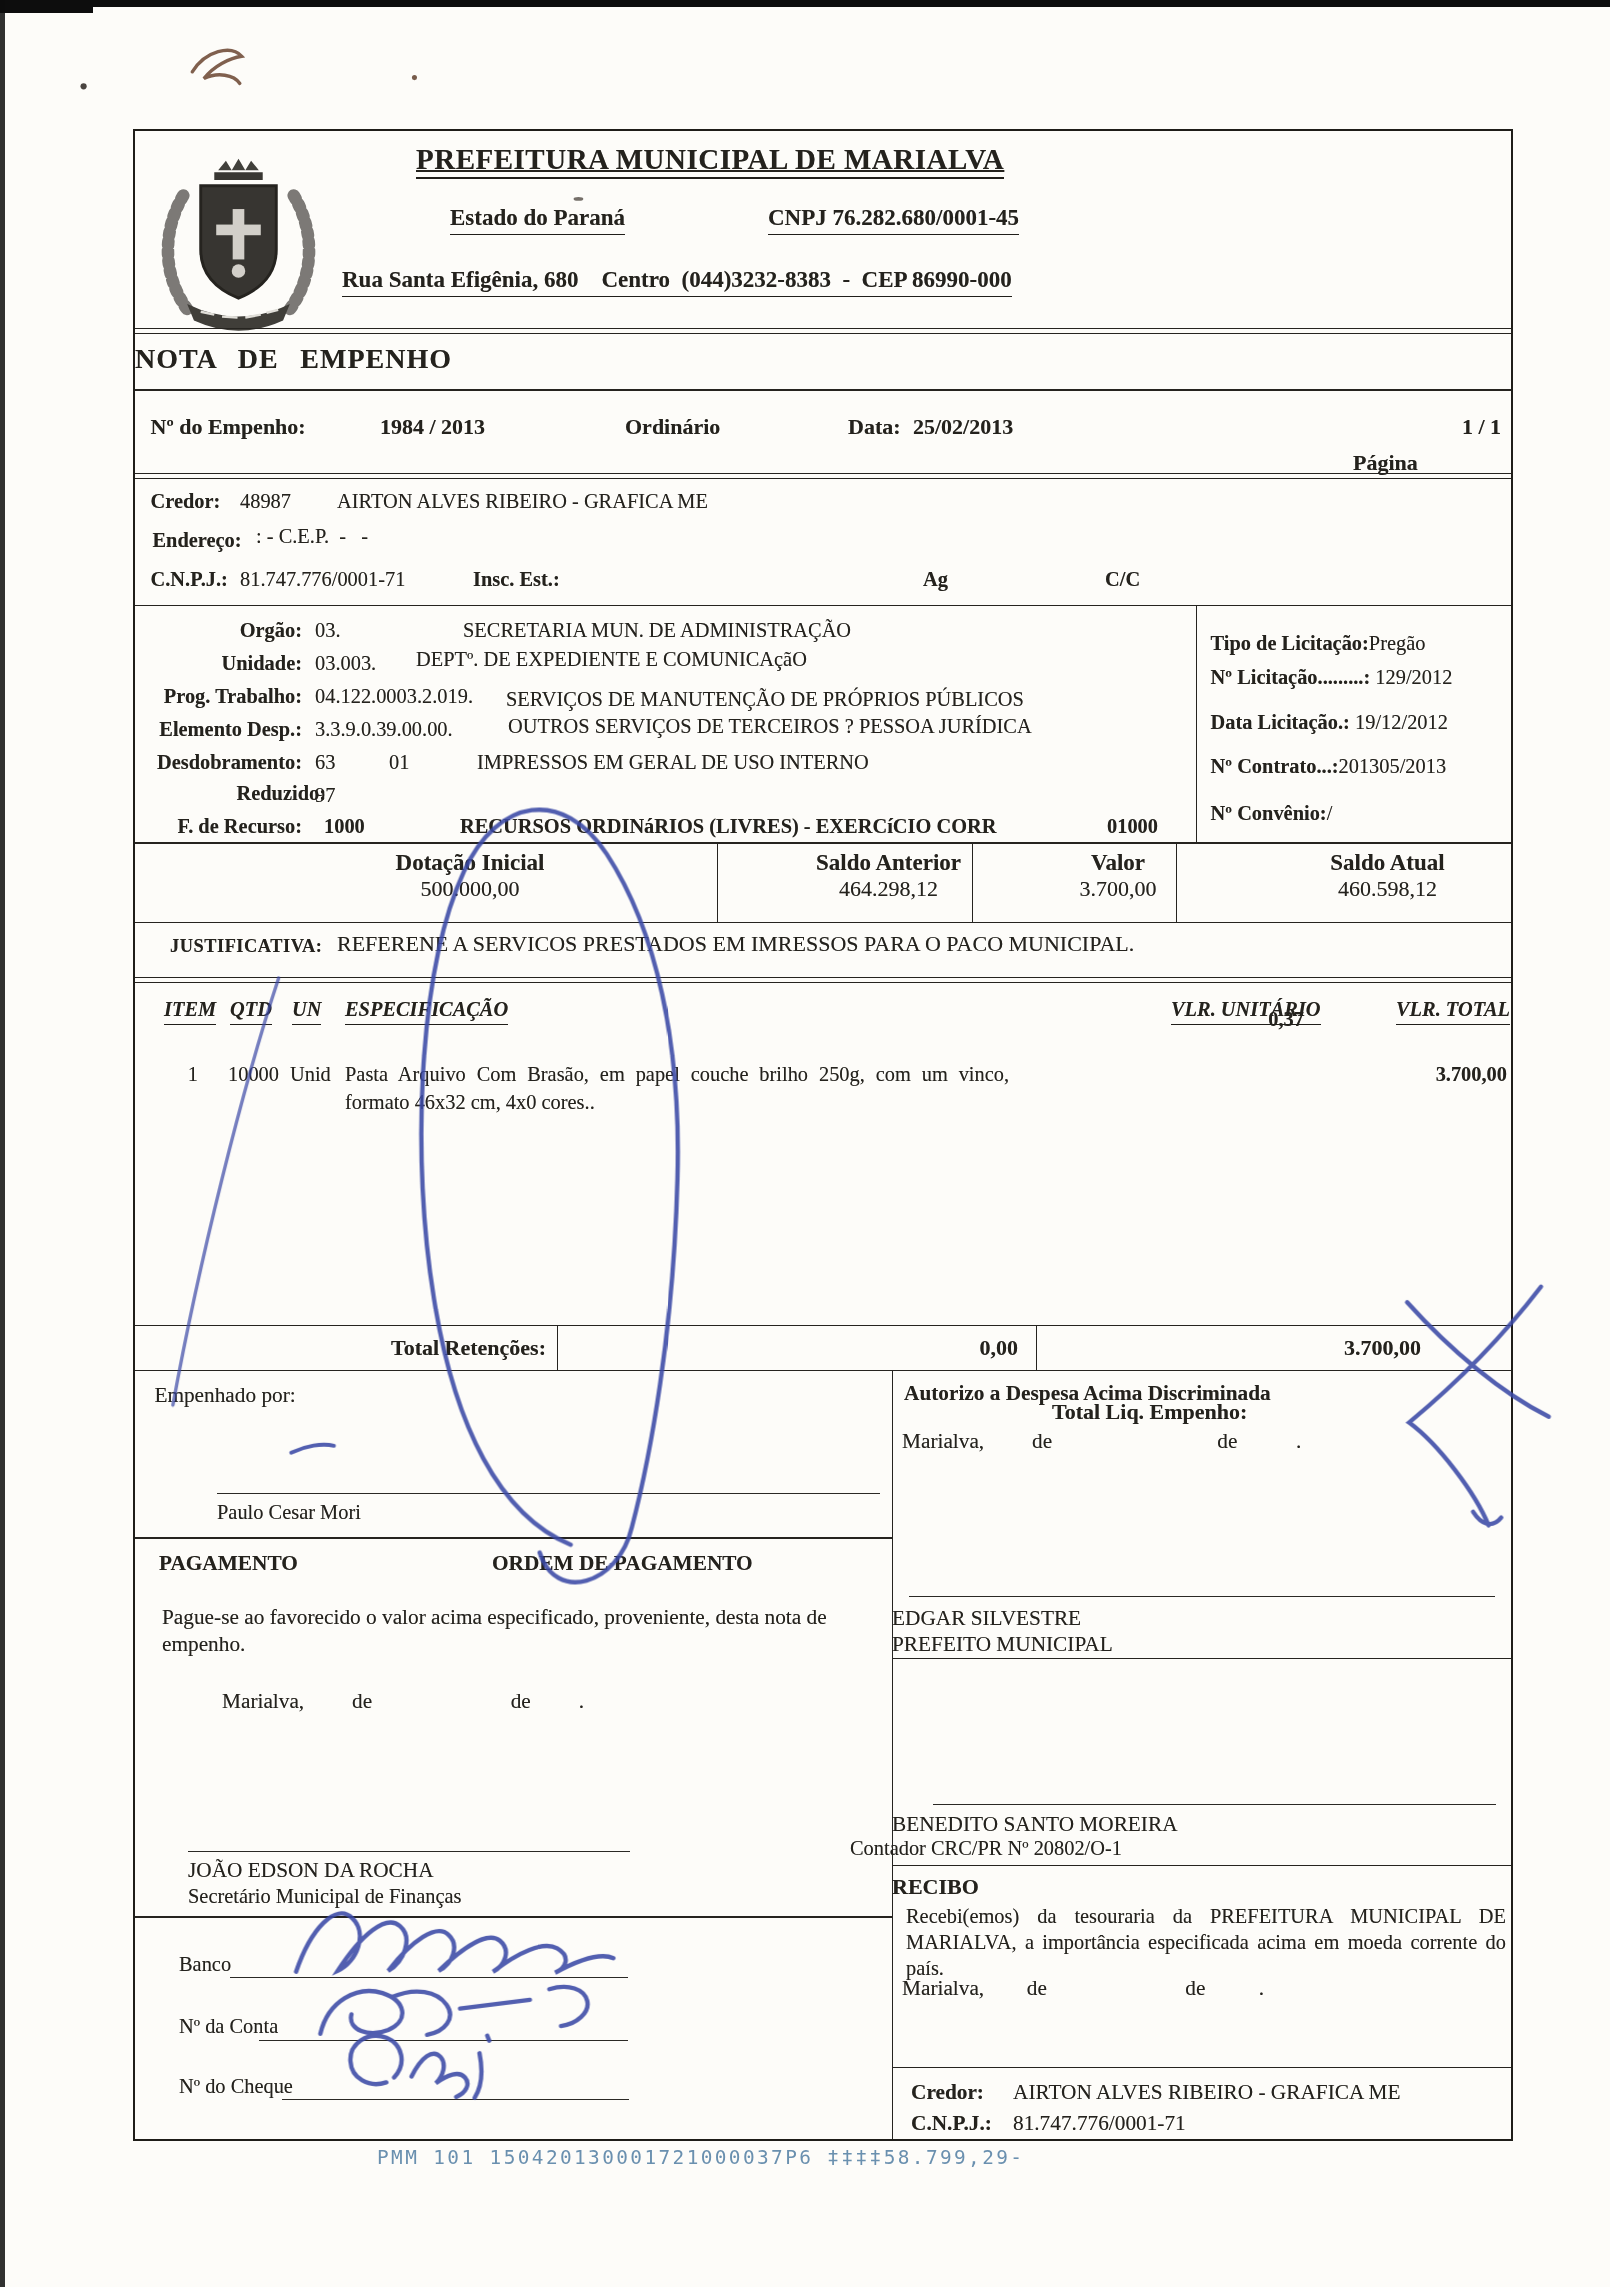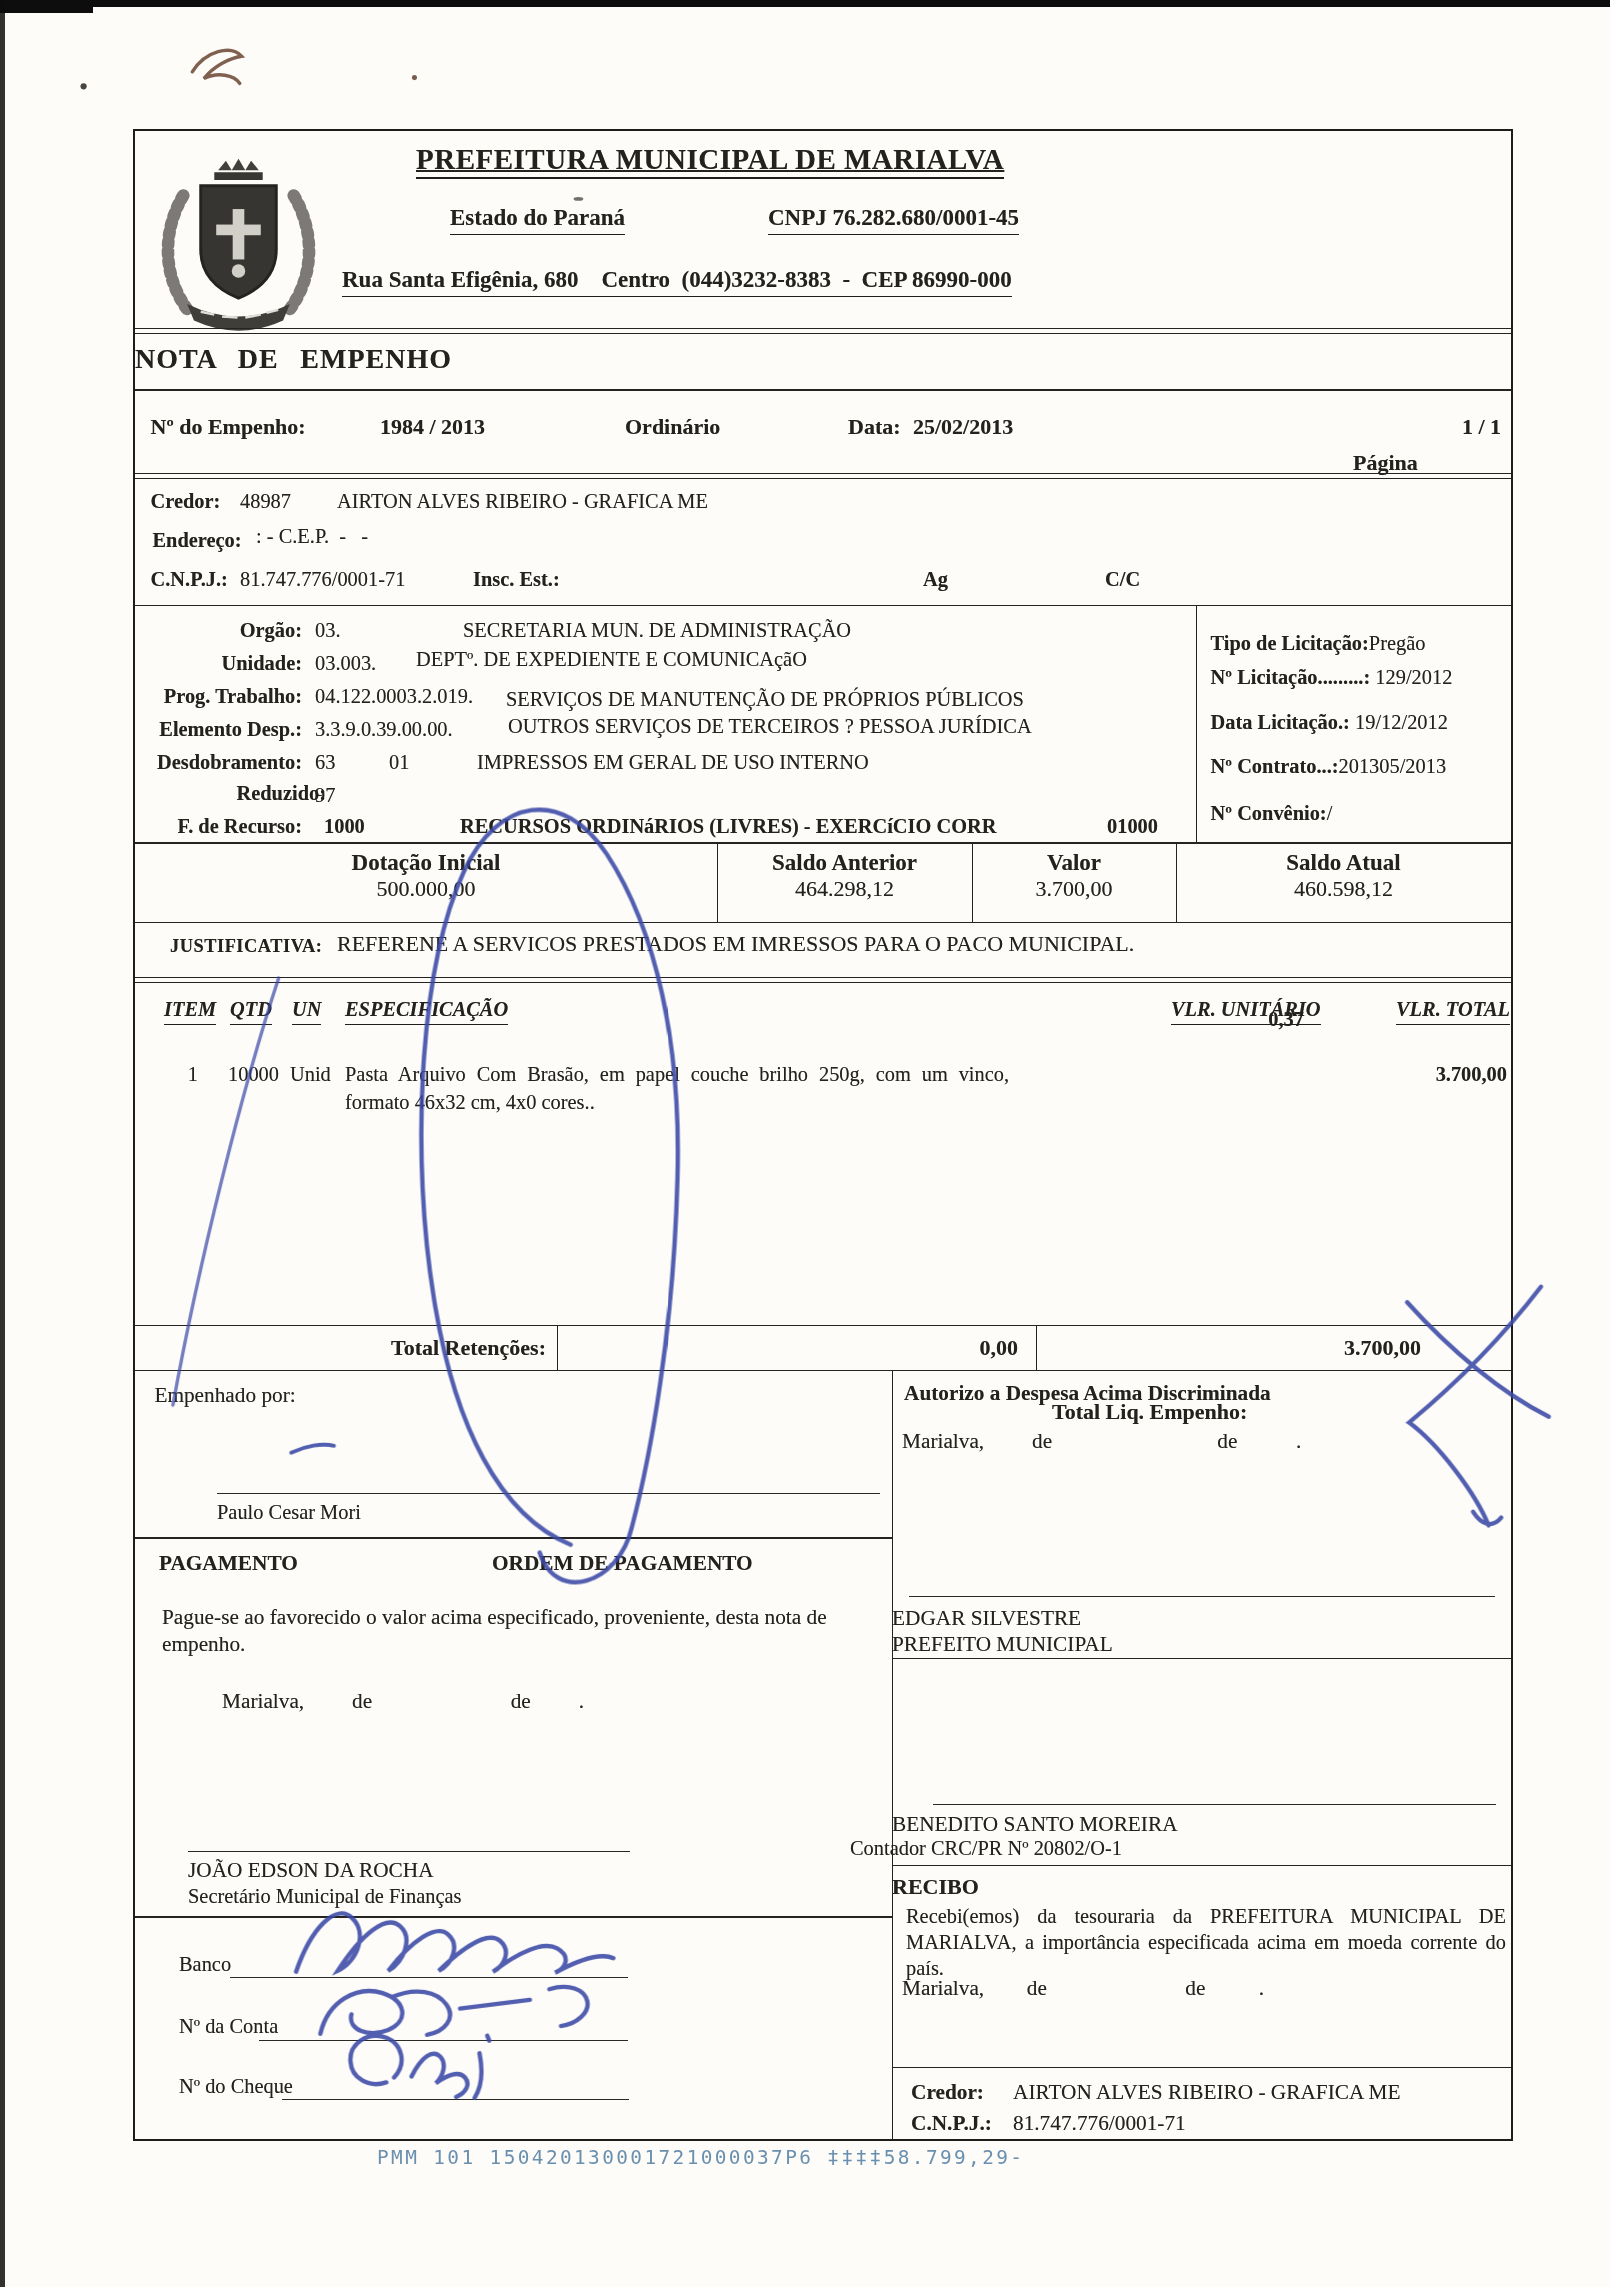--- a/index.html
+++ b/index.html
@@ -19,21 +19,21 @@
   .ruled{position:absolute;left:0;height:3.9px;border-top:1.9px solid #262420;border-bottom:1px solid #262420;}
   .vline{position:absolute;border-left:1.9px solid #262420;}
   .sig{position:absolute;border-top:1.9px solid #2b2925;}
   .u1{border-bottom:1.9px solid #201e1a;padding-bottom:2.9px;}
   .t19{font-size:18.4px;}.t21{font-size:20.4px;}.t22{font-size:21.3px;}.t23{font-size:22px;}
   .t24{font-size:23px;}
   .hdr-title{font-size:29px;font-weight:bold;letter-spacing:0.5px;
        text-decoration:underline;text-decoration-thickness:1.9px;border-bottom:2.4px solid #201e1a;padding-bottom:2.9px;}
   .nota-title{font-size:28px;font-weight:bold;word-spacing:13.6px;letter-spacing:1px;}
   .budget-lbl{position:absolute;width:167px;text-align:right;font-weight:bold;}
-  .fin-cell{position:absolute;text-align:center;}
+  .fin-cell{position:absolute;text-align:center;padding-left:44px;}
   .machine{font-family:"DejaVu Sans Mono",monospace;font-size:19.4px;letter-spacing:2.4px;
        color:#5e87a9;opacity:.92;}
   .artifact{position:absolute;background:#0d0d0d;}
   svg.penlayer{position:absolute;left:0;top:0;pointer-events:none;}
   .logo-wrap{position:absolute;left:14.6px;top:17.5px;width:177px;height:186px;filter:blur(0.4px) contrast(.92);}
 </style>
 </head>
 <body>
 
 <div class="page">

